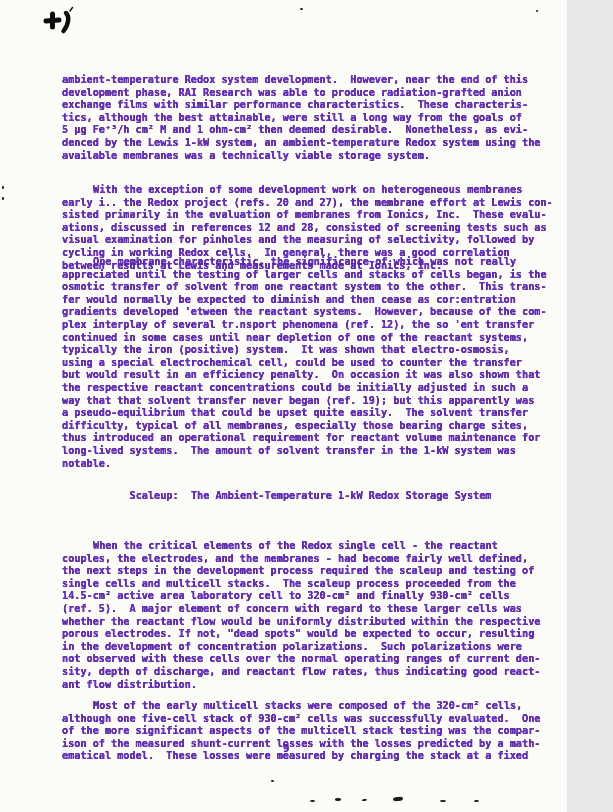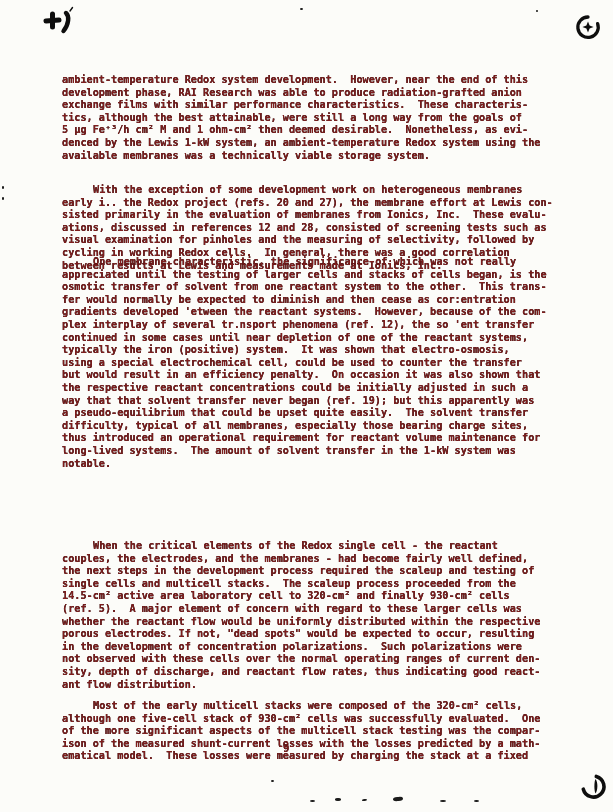--- a/index.html
+++ b/index.html
@@ -1,22 +1,22 @@
 <!DOCTYPE html>
 <html><head>
 <meta charset="utf-8">
 <style>
   html,body{margin:0;padding:0;background:#e8e8e8;}
   .page{
     position:relative;
-    width:613px;height:812px;
+    width:567px;height:812px;
     background:#fcfcf9;
     overflow:hidden;
     font-family:"DejaVu Sans Mono","Liberation Mono",monospace;
-    color:#7f1d1d;
+    color:#6d28d9;
   }
   .para{
     position:absolute;
     left:62px;width:501px;
     font-size:10.2px;
     line-height:12.6px;
     font-weight:700;
     letter-spacing:0px;
     white-space:pre-wrap;
     text-shadow:0 0 .35px #000;
@@ -110,20 +110,21 @@
 using a special electrochemical cell, could be used to counter the transfer
 but would result in an efficiency penalty.  On occasion it was also shown that
 the respective reactant concentrations could be initially adjusted in such a
 way that that solvent transfer never began (ref. 19); but this apparently was
 a pseudo-equilibrium that could be upset quite easily.  The solvent transfer
 difficulty, typical of all membranes, especially those bearing charge sites,
 thus introduced an operational requirement for reactant volume maintenance for
 long-lived systems.  The amount of solvent transfer in the 1-kW system was
 notable.</div>
 
+  <div class="heading">Scaleup:  The Ambient-Temperature 1-kW Redox Storage System</div>
 
   <div class="para p4 indent">When the critical elements of the Redox single cell - the reactant
 couples, the electrodes, and the membranes - had become fairly well defined,
 the next steps in the development process required the scaleup and testing of
 single cells and multicell stacks.  The scaleup process proceeded from the
 14.5-cm² active area laboratory cell to 320-cm² and finally 930-cm² cells
 (ref. 5).  A major element of concern with regard to these larger cells was
 whether the reactant flow would be uniformly distributed within the respective
 porous electrodes. If not, "dead spots" would be expected to occur, resulting
 in the development of concentration polarizations.  Such polarizations were

